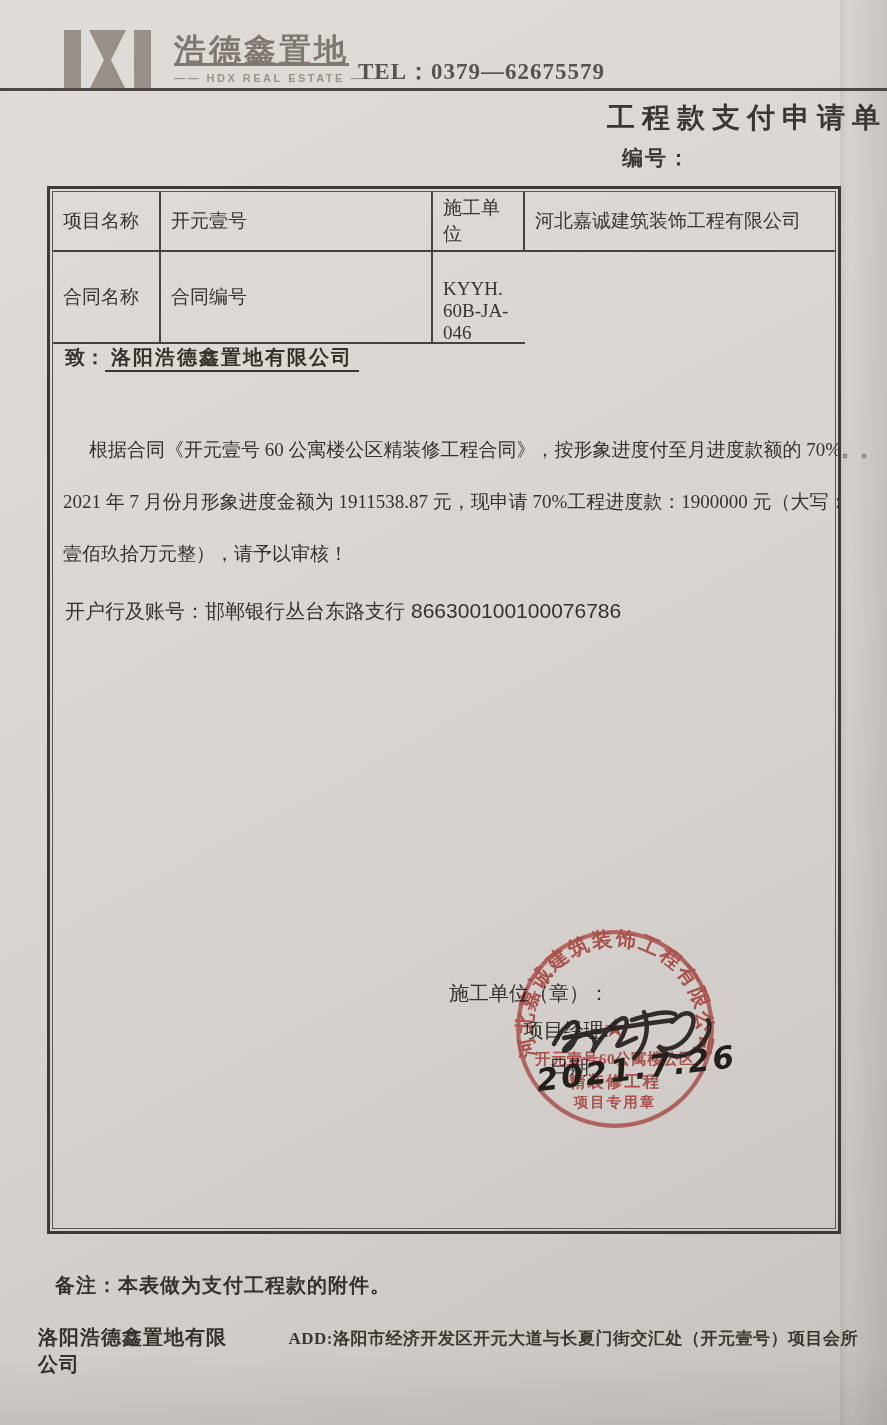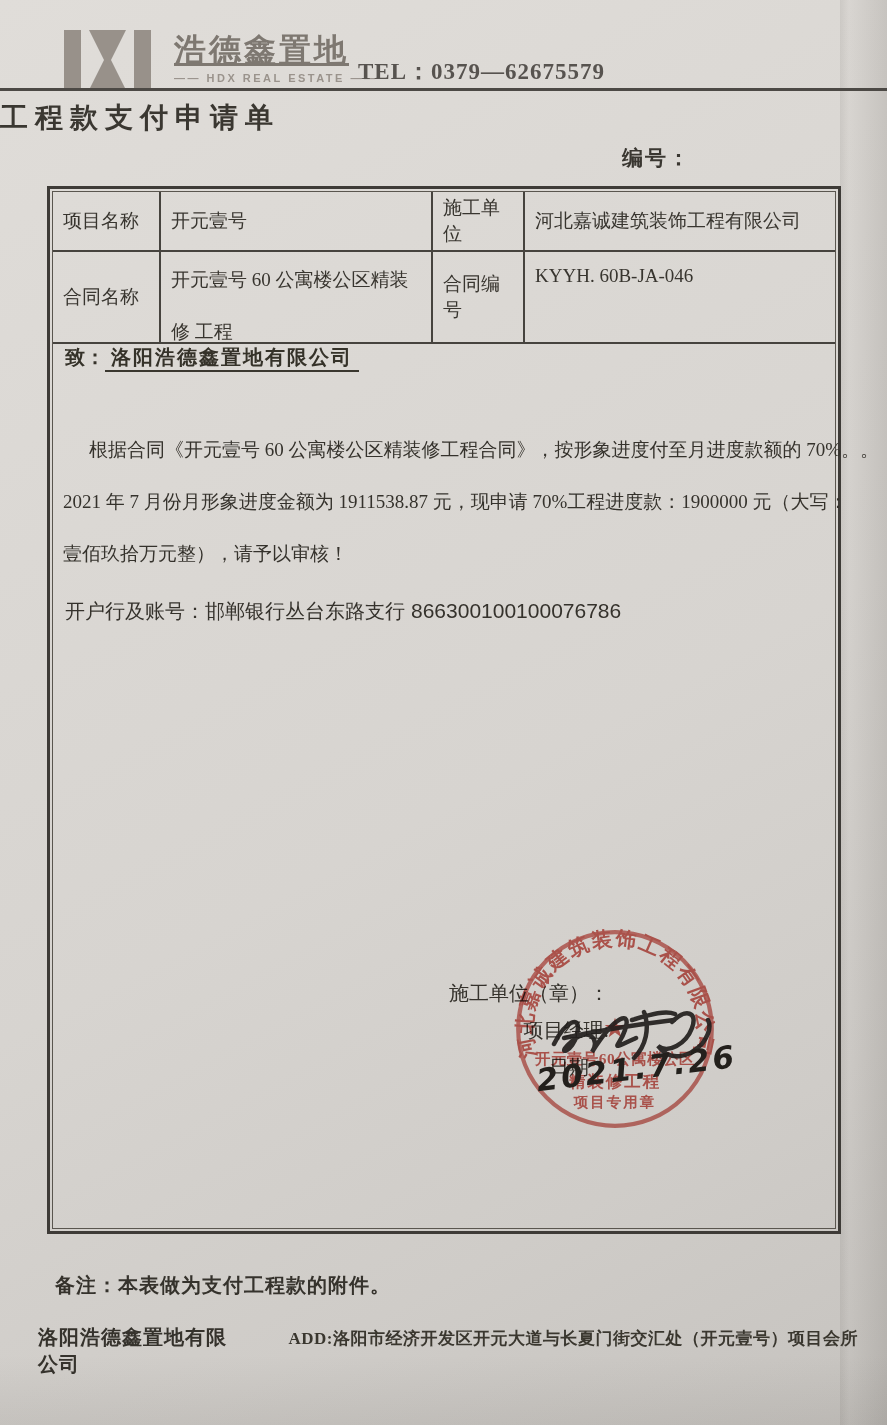--- a/index.html
+++ b/index.html
@@ -18,36 +18,36 @@
   
   .logo-wrap{position:absolute;left:64px;top:30px;display:flex;align-items:flex-start;}
   .logo-mark{width:94px;height:60px;}
   .brand-col{margin-left:16px;}
   .brand-cn{font-size:32px;font-weight:bold;color:#7e7871;letter-spacing:3px;line-height:40px;text-decoration:underline;}
   .brand-en{margin-top:2px;font-size:11px;font-weight:bold;color:#9a938c;letter-spacing:2.5px;
             font-family:"Liberation Sans","DejaVu Sans",sans-serif;}
   .tel-line{position:absolute;left:358px;top:56px;font-size:23px;font-weight:bold;color:#57534f;letter-spacing:1px;}
   .header-rule{position:absolute;left:0;top:88px;width:887px;height:3px;background:#4c4945;}
 
-  .doc-title{position:absolute;left:0;top:99px;width:887px;text-align:left;
+  .doc-title{position:absolute;left:0;top:99px;width:887px;text-align:right;
              font-size:28px;font-weight:bold;letter-spacing:7px;color:#3a3731;}
   .serial{position:absolute;left:622px;top:144px;font-size:21px;font-weight:600;color:#3a3731;letter-spacing:2px;}
 
   
   .form-outer{position:absolute;left:47px;top:186px;width:794px;height:1048px;
               border:3px solid #3e3b37;padding:2px;box-sizing:border-box;}
   .form-inner{position:relative;width:100%;height:100%;border:1px solid #5a564f;box-sizing:border-box;}
 
   
   .info-table{display:grid;grid-template-columns:108px 272px 92px 1fr;grid-template-rows:60px 92px;
               width:100%;box-sizing:border-box;font-size:19px;}
   .cell{border-right:2px solid #46433e;border-bottom:2px solid #46433e;
         display:flex;align-items:center;padding:0 10px;box-sizing:border-box;color:#38352f;}
   .cell.last{border-right:none;}
-  .cell.top{align-items:flex-start;padding-top:13px;}
+  .cell.top{align-items:flex-start;padding-top:26px;}
   .cell.wrap2{line-height:52px;padding-top:2px;align-items:flex-start;}
 
   .zhi{position:absolute;left:12px;top:152px;font-size:20px;font-weight:bold;color:#353229;}
   .zhi .uline{border-bottom:2px solid #3a372f;padding:0 6px 2px 6px;letter-spacing:2px;}
 
   .para{position:absolute;left:10px;top:232px;width:780px;font-size:19px;color:#35322c;}
   .para .pline{white-space:nowrap;line-height:52px;height:52px;}
   .para .indent{padding-left:26px;}
 
   .bank-line{position:absolute;left:12px;top:406px;font-size:20px;color:#35322c;white-space:nowrap;}
@@ -105,21 +105,20 @@
 
   <div class="form-outer">
     <div class="form-inner">
 
       <div class="info-table">
         <div class="cell">项目名称</div>
         <div class="cell">开元壹号</div>
         <div class="cell">施工单位</div>
         <div class="cell last">河北嘉诚建筑装饰工程有限公司</div>
         <div class="cell">合同名称</div>
-        <div class="cell wrap2">开元壹号 60 公寓楼公区精装修 工程</div>
         <div class="cell">合同编号</div>
         <div class="cell last top">KYYH. 60B-JA-046</div>
       </div>
 
       <div class="zhi">
         <span>致：</span><span class="uline">洛阳浩德鑫置地有限公司</span>
       </div>
 
       <div class="para">
         <div class="pline indent">根据合同《开元壹号 60 公寓楼公区精装修工程合同》，按形象进度付至月进度款额的 70%。。</div>

